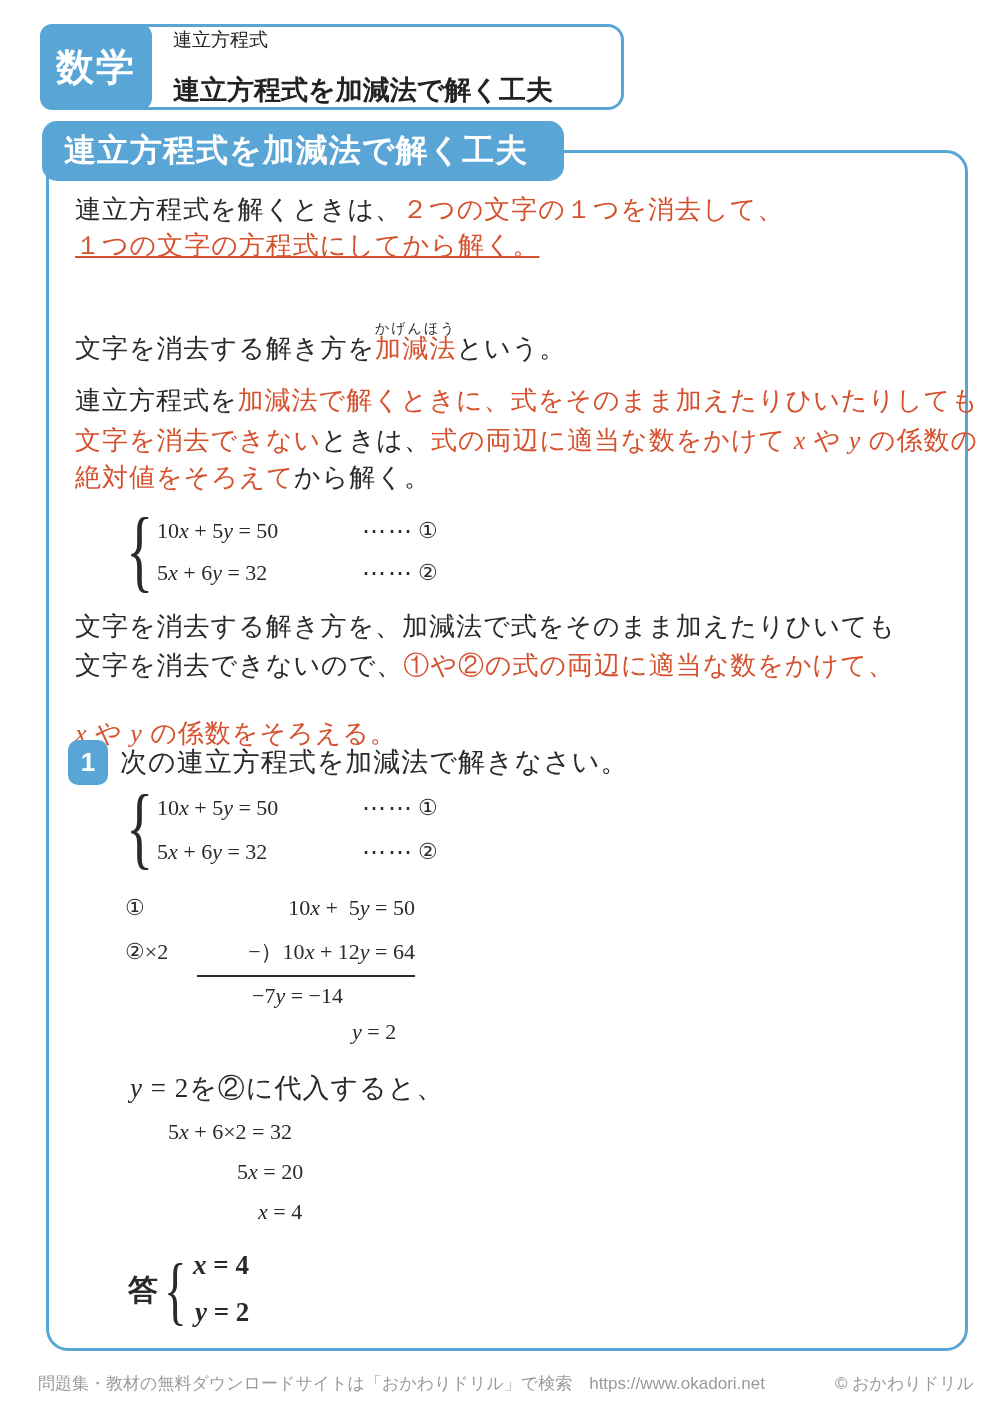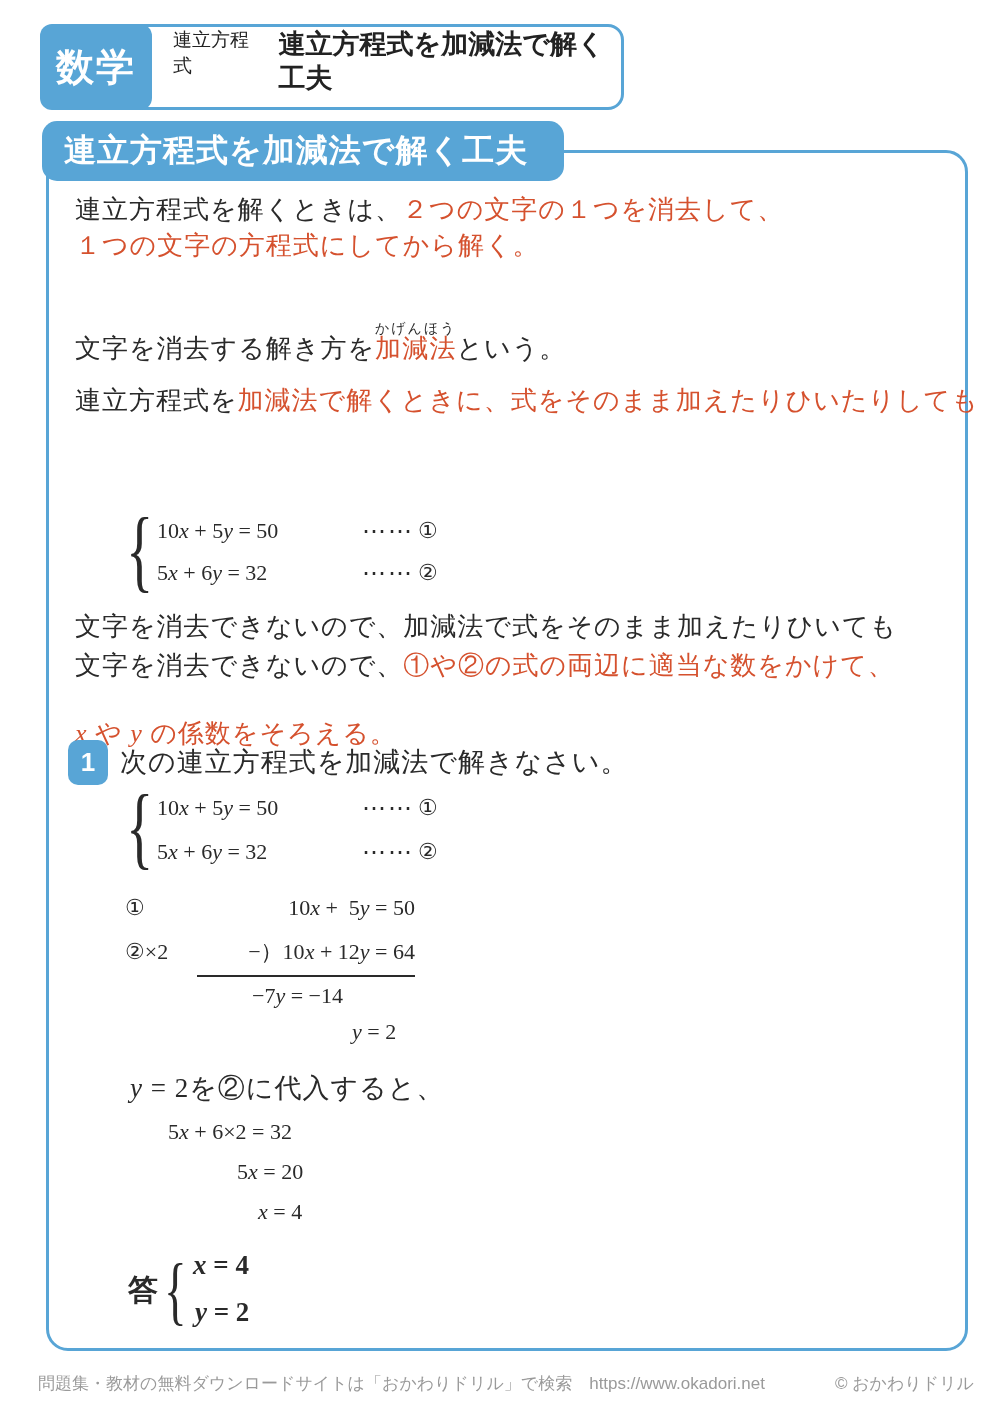--- a/index.html
+++ b/index.html
@@ -16,21 +16,21 @@
     border:3px solid #58a5d6; border-radius:16px; background:#fff;
     display:flex; align-items:stretch;
   }
   .hdr-badge {
     margin:-3px; width:112px; flex:0 0 112px; background:#58a5d6; border-radius:12px;
     display:flex; align-items:center; justify-content:center;
     color:#fff; font-family:"Liberation Sans","DejaVu Sans",sans-serif;
     font-size:38px; font-weight:bold; letter-spacing:2px;
   }
   .hdr-titles {
-    display:flex; flex-direction:row; justify-content:center;
+    display:flex; flex-direction:column; justify-content:center;
     padding-left:24px; font-family:"Liberation Sans","DejaVu Sans",sans-serif;gap:20px;
   }
   .hdr-cat   { font-size:19px; color:#222; line-height:26px; }
   .hdr-title { font-size:27px; font-weight:600; color:#222; line-height:34px; }
 
   
   .section-bar {
     position:absolute; left:42px; top:121px; width:522px; height:60px; z-index:2;
     background:#58a5d6; border-radius:15px;
     display:flex; align-items:center; padding-left:22px; box-sizing:border-box;
@@ -97,39 +97,41 @@
     </div>
   </div>
 
   <div class="section-bar">
     <span>連立方程式を加減法で解く工夫</span>
   </div>
 
   <div class="content-box"></div>
 
   <div class="abs jp" style="left:75px; top:190px;"><span>連立方程式を解くときは、</span><span class="r">２つの文字の１つを消去して、</span></div>
-  <div class="abs jp r" style="left:75px; top:226px;">１つの文字の方程式にしてから解く。</div>
+  <div class="abs jp r" style="left:75px; top:226px;text-decoration:underline;">１つの文字の方程式にしてから解く。</div>
 
   <div class="abs jp" style="left:75px; top:321px;"><span>文字を消去する解き方を</span><ruby><span class="r">加減法</span><rt>かげんほう</rt></ruby><span>という。</span></div>
 
   <div class="abs jp" style="left:75px; top:381px;"><span>連立方程式を</span><span class="r">加減法で解くときに、式をそのまま加えたりひいたりしても</span></div>
+  <div class="abs jp" style="left:75px; top:421px;"><span class="r">文字を消去できない</span><span>ときは、</span><span class="r">式の両辺に適当な数をかけて <i class="v">x</i> や <i class="v">y</i> の係数の</span></div>
+  <div class="abs jp" style="left:75px; top:458px;"><span class="r">絶対値をそろえて</span><span>から解く。</span></div>
 
   <div class="abs brace" style="left:126px; top:502px;">{</div>
   <div class="abs eqrow" style="left:0; top:509px; width:1000px;">
     <span class="m" style="left:157px;">10<i class="v">x</i> + 5<i class="v">y</i> = 50</span>
     <span class="leader" style="left:362px;">⋯⋯</span>
     <span class="m" style="left:418px;">①</span>
   </div>
   <div class="abs eqrow" style="left:0; top:551px; width:1000px;">
     <span class="m" style="left:157px;">5<i class="v">x</i> + 6<i class="v">y</i> = 32</span>
     <span class="leader" style="left:362px;">⋯⋯</span>
     <span class="m" style="left:418px;">②</span>
   </div>
 
-  <div class="abs jp" style="left:75px; top:607px;">文字を消去できないので、加減法で式をそのまま加えたりひいても</div>
+  <div class="abs jp" style="left:75px; top:607px;">文字を消去する解き方を、加減法で式をそのまま加えたりひいても</div>
   <div class="abs jp" style="left:75px; top:647px;font-family:Liberation Mono, monospace;"><span>文字を消去できないので、</span><span class="r">①や②の式の両辺に適当な数をかけて、</span></div>
   <div class="abs jp r" style="left:75px; top:686px;margin-top:28px;"><i class="v">x</i> や <i class="v">y</i> の係数をそろえる。</div>
 
   <div class="prob-badge">
       <span>1</span>
     </div>
   <div class="abs jp" style="left:120px; top:742px; font-size:27px;">次の連立方程式を加減法で解きなさい。</div>
 
   <div class="abs brace" style="left:126px; top:779px;">{</div>
   <div class="abs eqrow" style="left:0; top:786px; width:1000px;">

